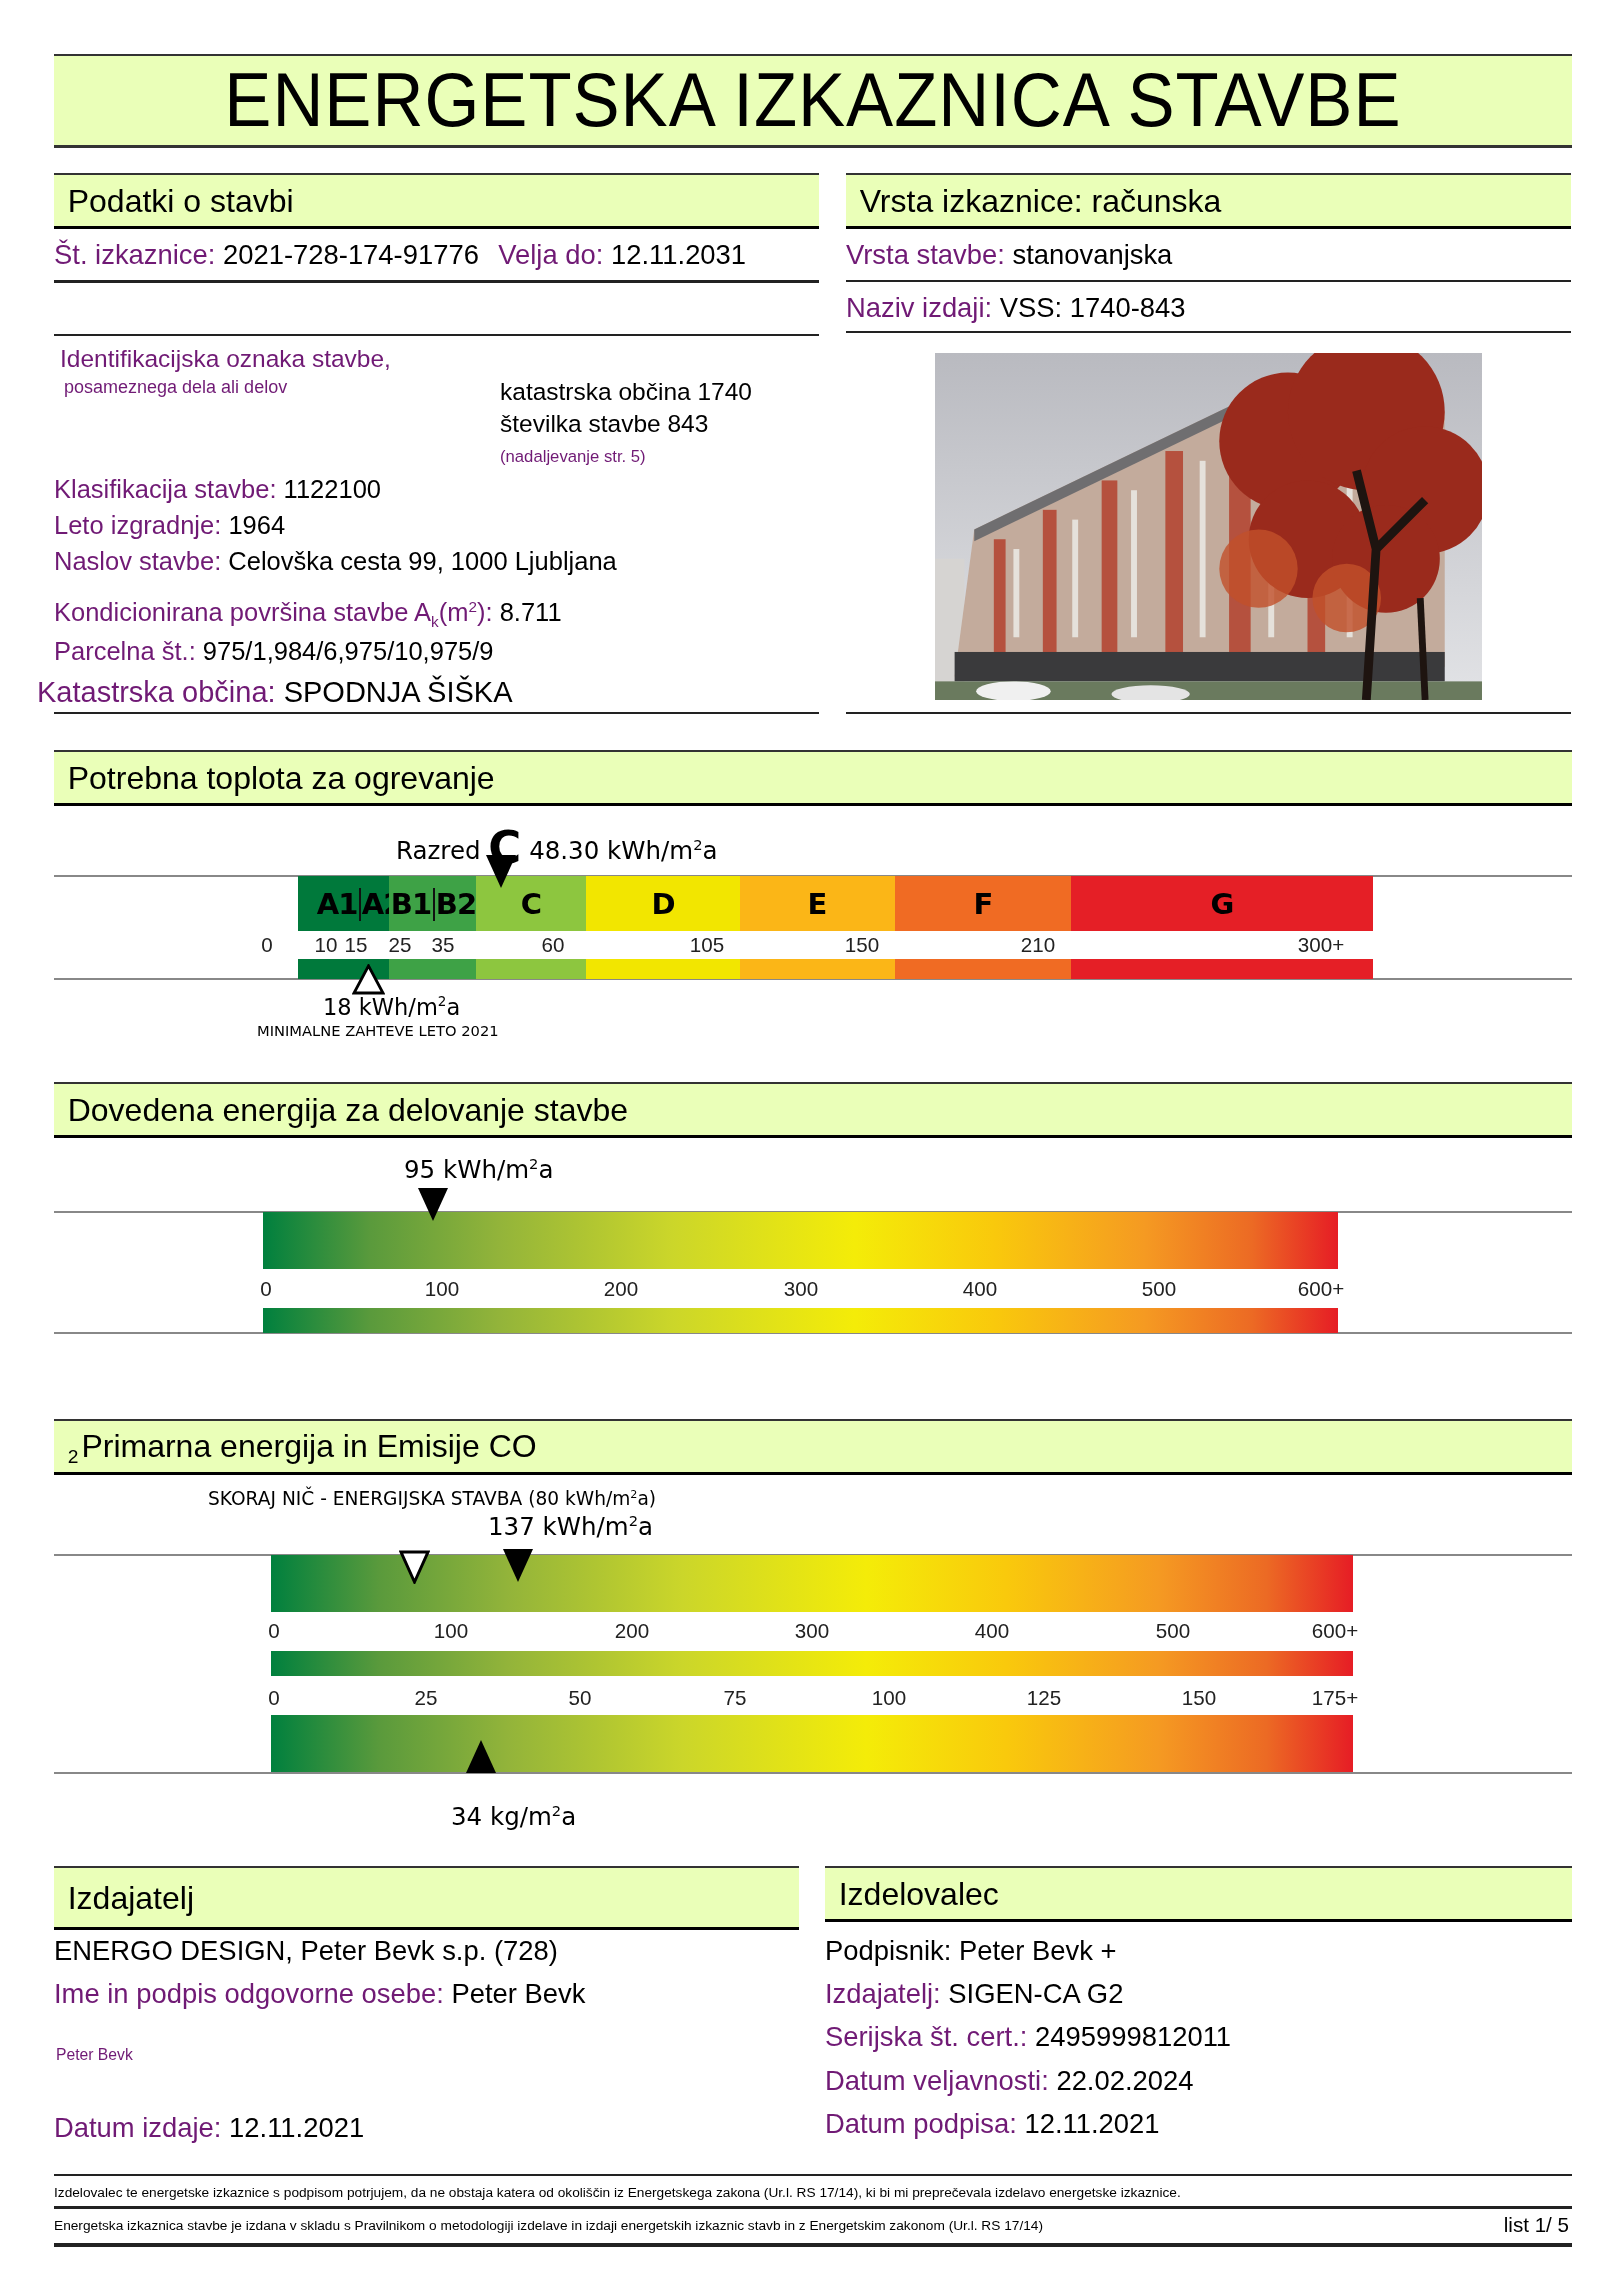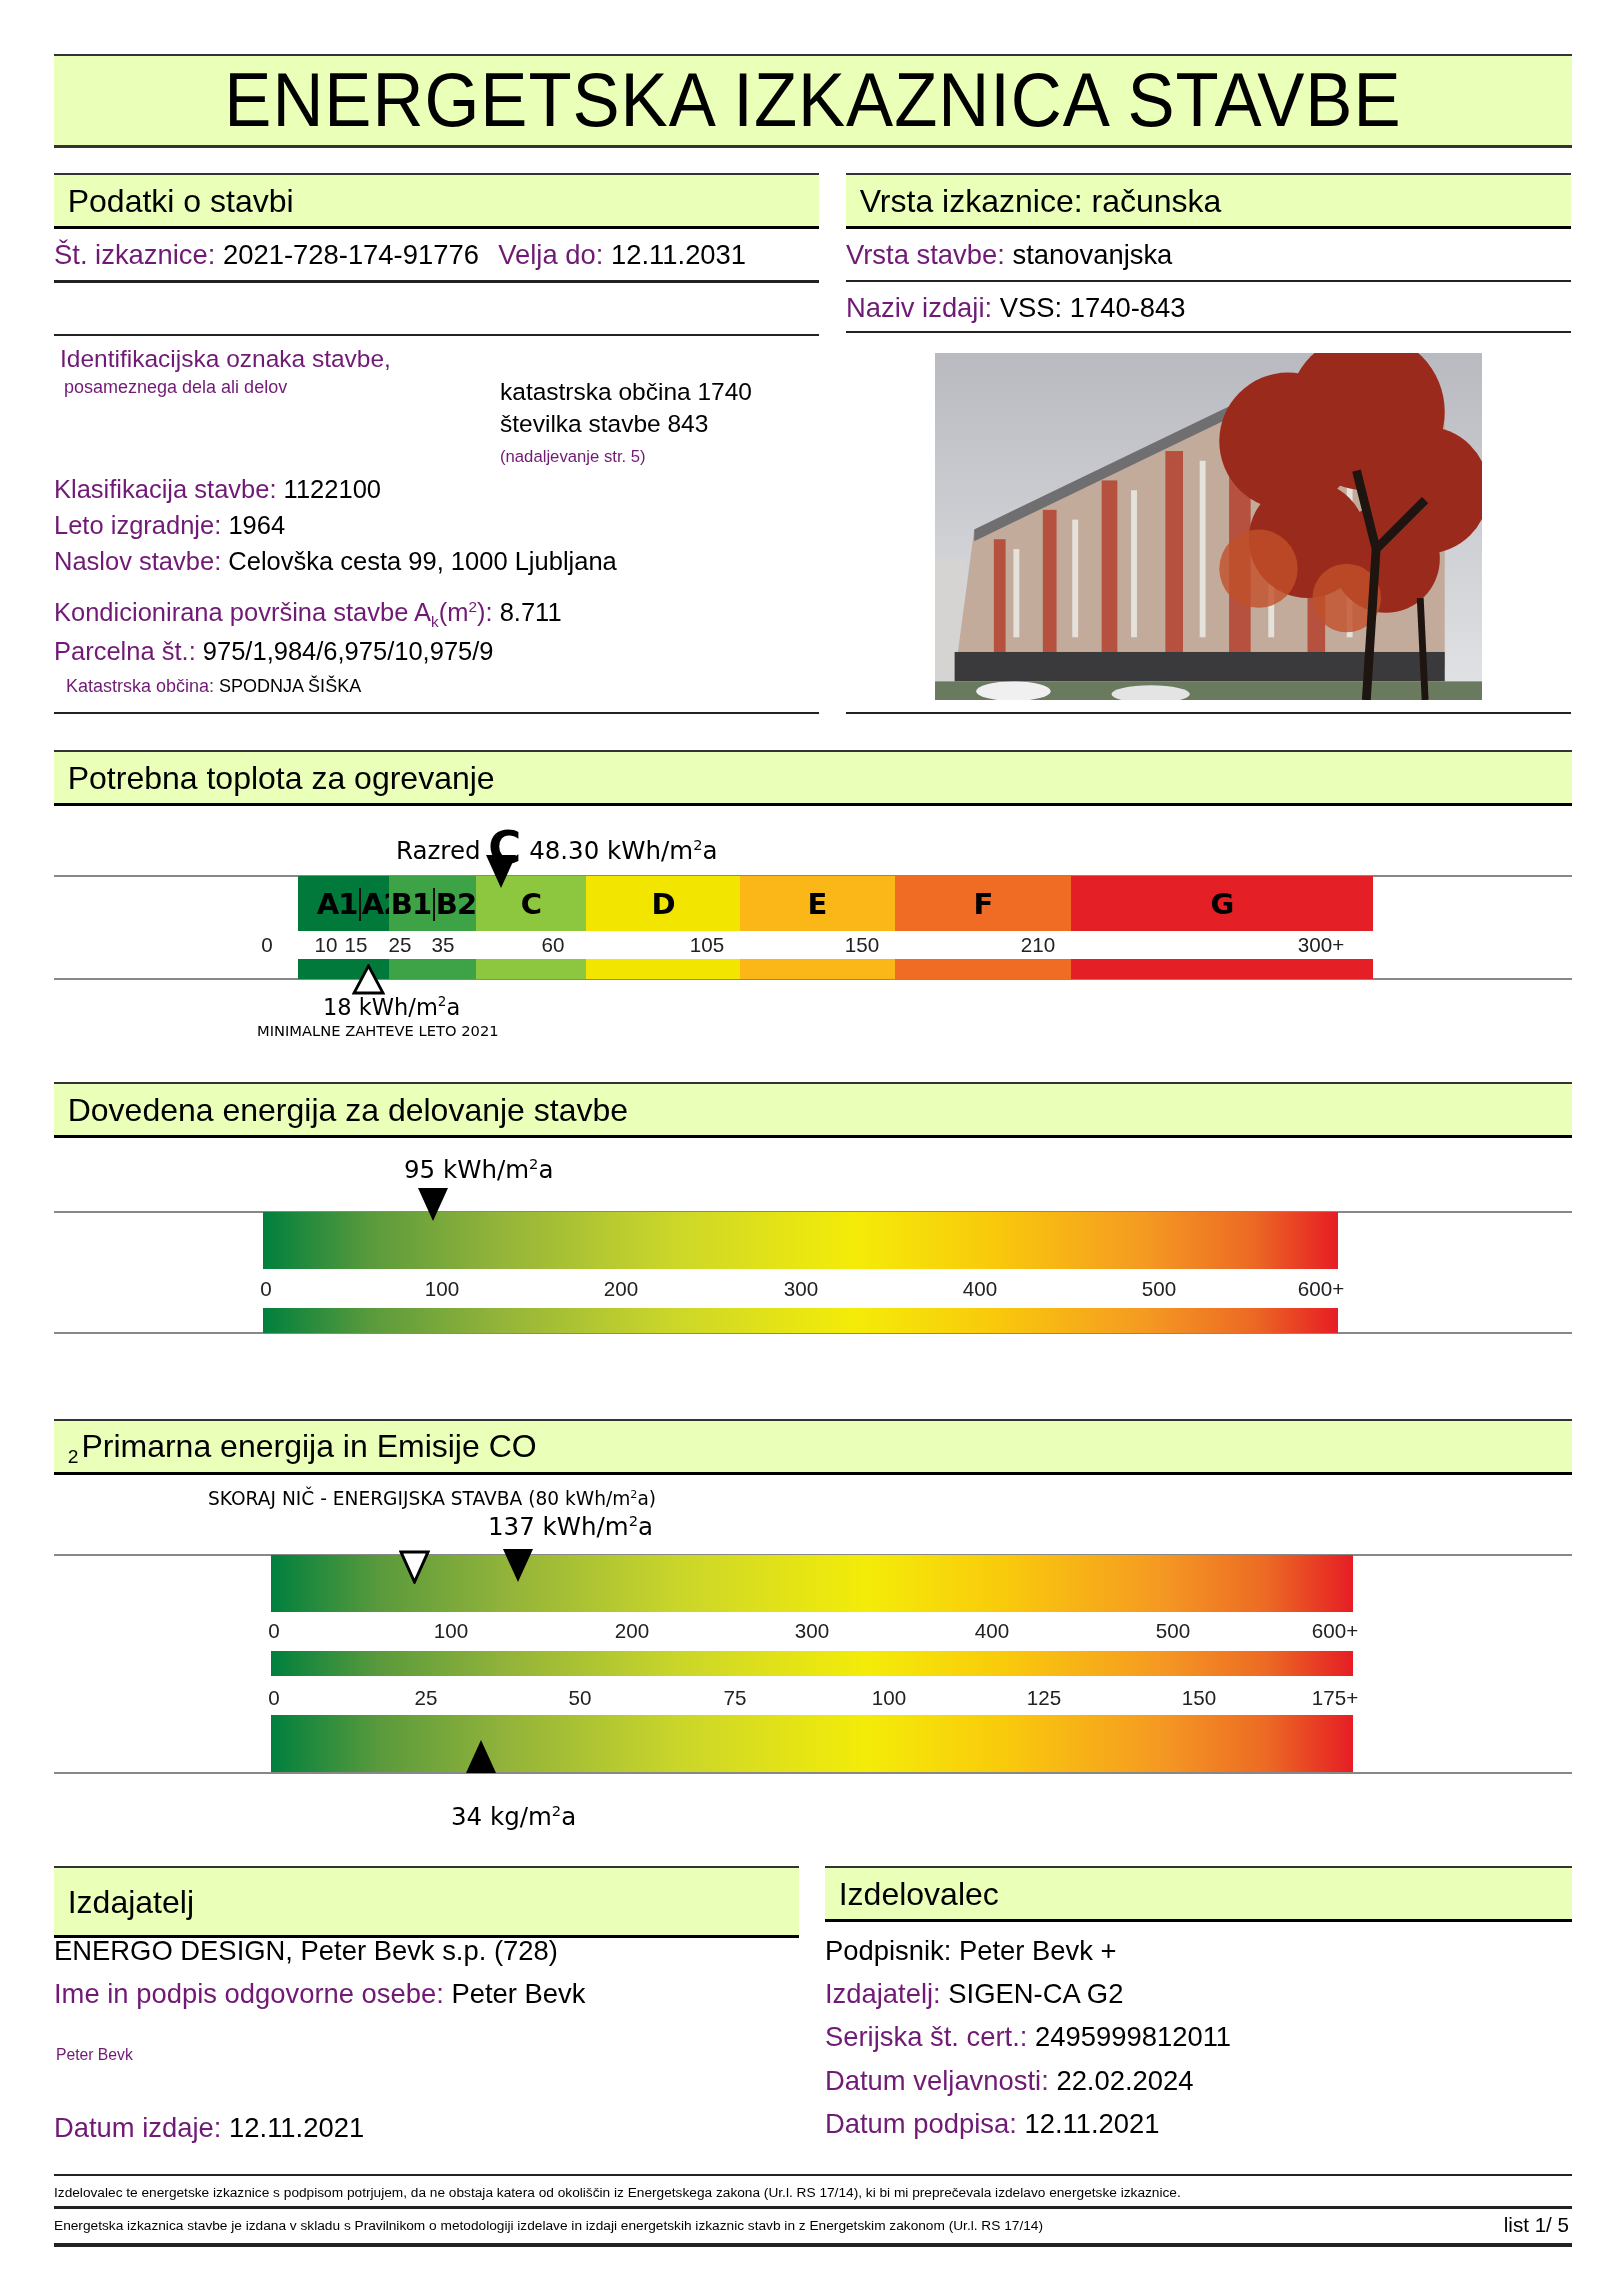--- a/index.html
+++ b/index.html
@@ -64,21 +64,21 @@
   <span>Celovška cesta 99, 1000 Ljubljana</span>
 </div>
 <div class="row" style="left:54px; top:597px; font-size:25.5px;">
   <span class="lbl"><span>Kondicionirana površina stavbe A</span><sub>k</sub><span>(m</span><sup>2</sup><span>):</span></span>
   <span>8.711</span>
 </div>
 <div class="row" style="left:54px; top:637px; font-size:25.5px;">
   <span class="lbl">Parcelna št.:</span>
   <span>975/1,984/6,975/10,975/9</span>
 </div>
-<div class="row" style="left:66px; top:676px; font-size:18px;">
+<div class="row" style="left:37px; top:676px; font-size:29px;">
   <span class="lbl">Katastrska občina:</span>
   <span>SPODNJA ŠIŠKA</span>
 </div>
 <div class="line" style="left:54px; top:712px; width:765px;"></div>
 
 <div class="hdr" style="left:846px; top:173px; width:725px; height:56px;">
   <span>Vrsta izkaznice: računska</span>
 </div>
 <div class="row" style="left:846px; top:239px;">
   <span class="lbl">Vrsta stavbe:</span>
@@ -250,21 +250,21 @@
 <div class="thin" style="left:54px; top:1772px; width:1518px;"></div>
 <div id="nzeb-marker" class="abs" style="top: 1549px; left: 415px;">
   <svg width="31" height="35" style="position:absolute; left:-15.7px;" viewBox="0 0 32 36">
       <polygon points="2,3 30,3 16,34" fill="#fff" stroke="#000" stroke-width="3"></polygon>
     </svg>
 </div>
 <div id="prim-marker" class="tri-down" style="top: 1549px; left: 518px;"></div>
 <div id="co2-marker" class="tri-up" style="top: 1740px; left: 481px;"></div>
 <div id="co2-label" class="mk-label" style="top: 1802px; left: 451px;"><span>34 kg/m</span><sup>2</sup><span>a</span></div>
 
-<div class="hdr" style="left:54px; top:1866px; width:745px; height:72px;">
+<div class="hdr" style="left:54px; top:1866px; width:745px; height:64px;">
   <span>Izdajatelj</span>
 </div>
 <div class="row" style="left:54px; top:1935px;">ENERGO DESIGN, Peter Bevk s.p. (728)</div>
 <div class="row" style="left:54px; top:1978px;">
   <span class="lbl">Ime in podpis odgovorne osebe:</span>
   <span>Peter Bevk</span>
 </div>
 <div class="row lbl" style="left:56px; top:2046px; font-size:15.7px;">Peter Bevk</div>
 <div class="row" style="left:54px; top:2112px;">
   <span class="lbl">Datum izdaje:</span>

